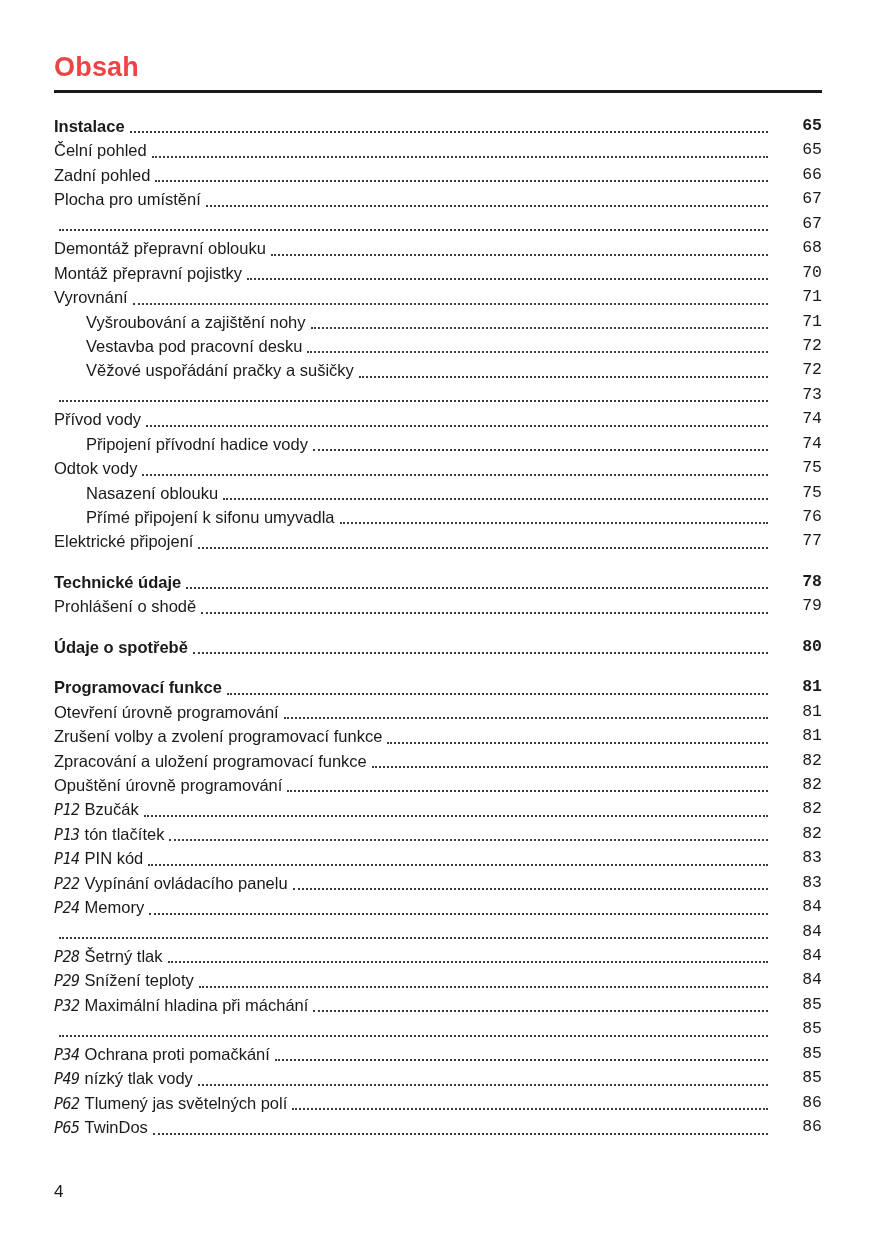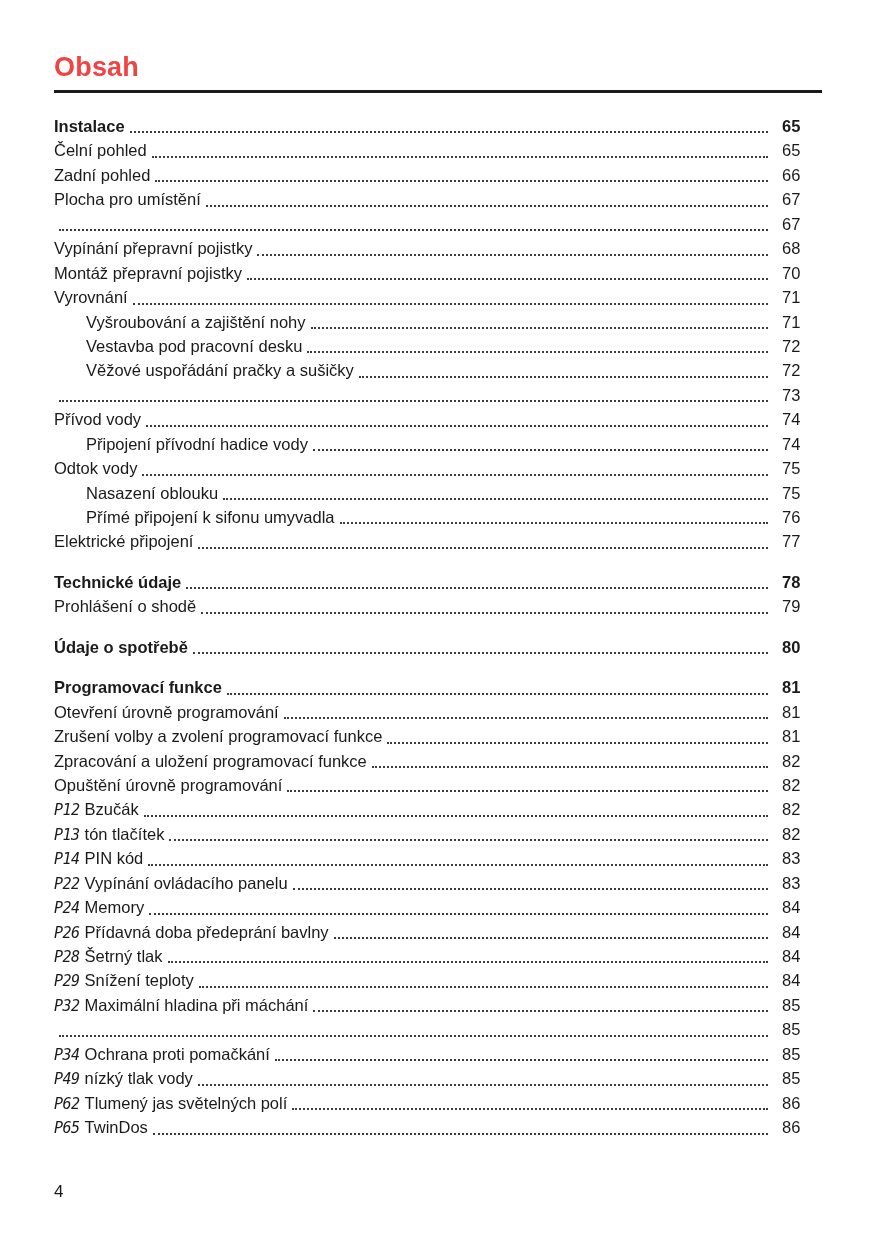--- a/index.html
+++ b/index.html
@@ -70,21 +70,23 @@
   }
   .leader {
     flex: 1 1 auto;
     min-width: 12px;
     border-bottom: 2px dotted #3c3c3c;
     margin: 0 14px 5px 5px;
   }
   .toc-page {
     flex: 0 0 auto;
     width: 40px;
+    text-align: right;
     white-space: nowrap;
+    font-family: Liberation Mono, monospace;
   }
   .footer-page-number {
     position: absolute;
     left: 54px;
     top: 1180px;
     font-size: 17px;
     line-height: 24px;
     color: #1a1a1a;
   }
 </style>
@@ -116,21 +118,21 @@
       <div class="toc-row">
     <span class="toc-label"><span class="label-text">Plocha pro umístění</span></span>
     <span class="leader"></span>
     <span class="toc-page">67</span>
   </div>
       <div class="toc-row">
     <span class="leader"></span>
     <span class="toc-page">67</span>
   </div>
       <div class="toc-row">
-    <span class="toc-label"><span class="label-text">Vypínání přepravní pojistky</span></span>
+    <span class="toc-label"><span class="label-text">Demontáž přepravní oblouku</span></span>
     <span class="leader"></span>
     <span class="toc-page">68</span>
   </div>
       <div class="toc-row">
     <span class="toc-label"><span class="label-text">Montáž přepravní pojistky</span></span>
     <span class="leader"></span>
     <span class="toc-page">70</span>
   </div>
       <div class="toc-row">
     <span class="toc-label"><span class="label-text">Vyrovnání</span></span>
@@ -245,21 +247,20 @@
     <span class="toc-label"><span class="code">P22</span><span class="label-text">Vypínání ovládacího panelu</span></span>
     <span class="leader"></span>
     <span class="toc-page">83</span>
   </div>
       <div class="toc-row">
     <span class="toc-label"><span class="code">P24</span><span class="label-text">Memory</span></span>
     <span class="leader"></span>
     <span class="toc-page">84</span>
   </div>
       <div class="toc-row">
-    <span class="toc-label"><span class="code">P26</span><span class="label-text">Přídavná doba předeprání bavlny</span></span>
     <span class="leader"></span>
     <span class="toc-page">84</span>
   </div>
       <div class="toc-row">
     <span class="toc-label"><span class="code">P28</span><span class="label-text">Šetrný tlak</span></span>
     <span class="leader"></span>
     <span class="toc-page">84</span>
   </div>
       <div class="toc-row">
     <span class="toc-label"><span class="code">P29</span><span class="label-text">Snížení teploty</span></span>

